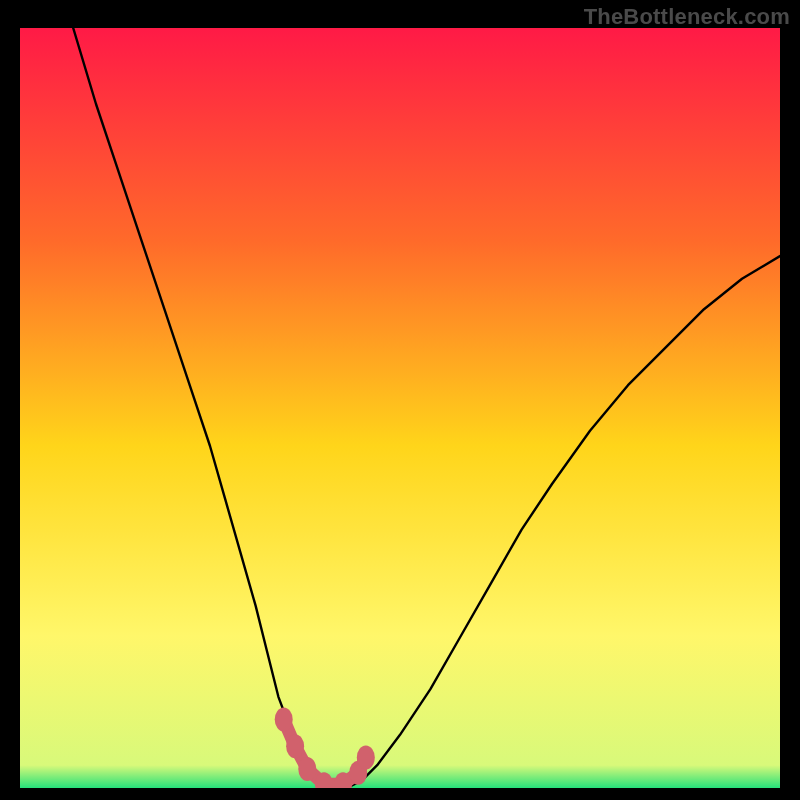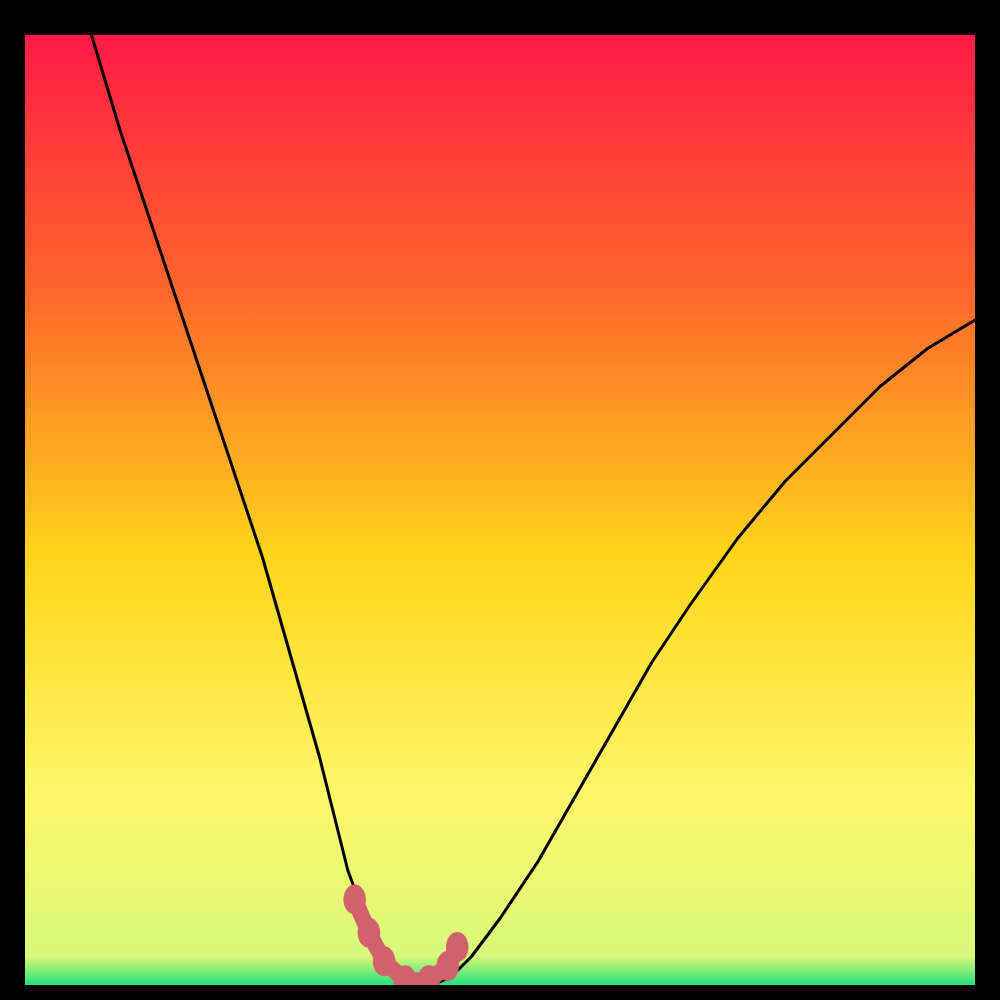--- a/index.html
+++ b/index.html
@@ -39,20 +39,21 @@
     display: block;
     width: 760px;
     height: 760px;
   }
 </style>
 </head>
 <body>
 
 <div class="frame">
 
+  <div class="watermark">TheBottleneck.com</div>
 
   <div class="plot-area">
     <svg viewBox="0 0 760 760" preserveAspectRatio="none">
       <defs>
         <linearGradient id="bg-grad" x1="0" y1="0" x2="0" y2="1">
           <stop id="g0" offset="0%" stop-color="#ff1a46"></stop>
           <stop id="g1" offset="28%" stop-color="#ff6a2a"></stop>
           <stop id="g2" offset="55%" stop-color="#ffd51a"></stop>
           <stop id="g3" offset="80%" stop-color="#fff76a"></stop>
           <stop id="g4" offset="97%" stop-color="#d8f97a"></stop>

